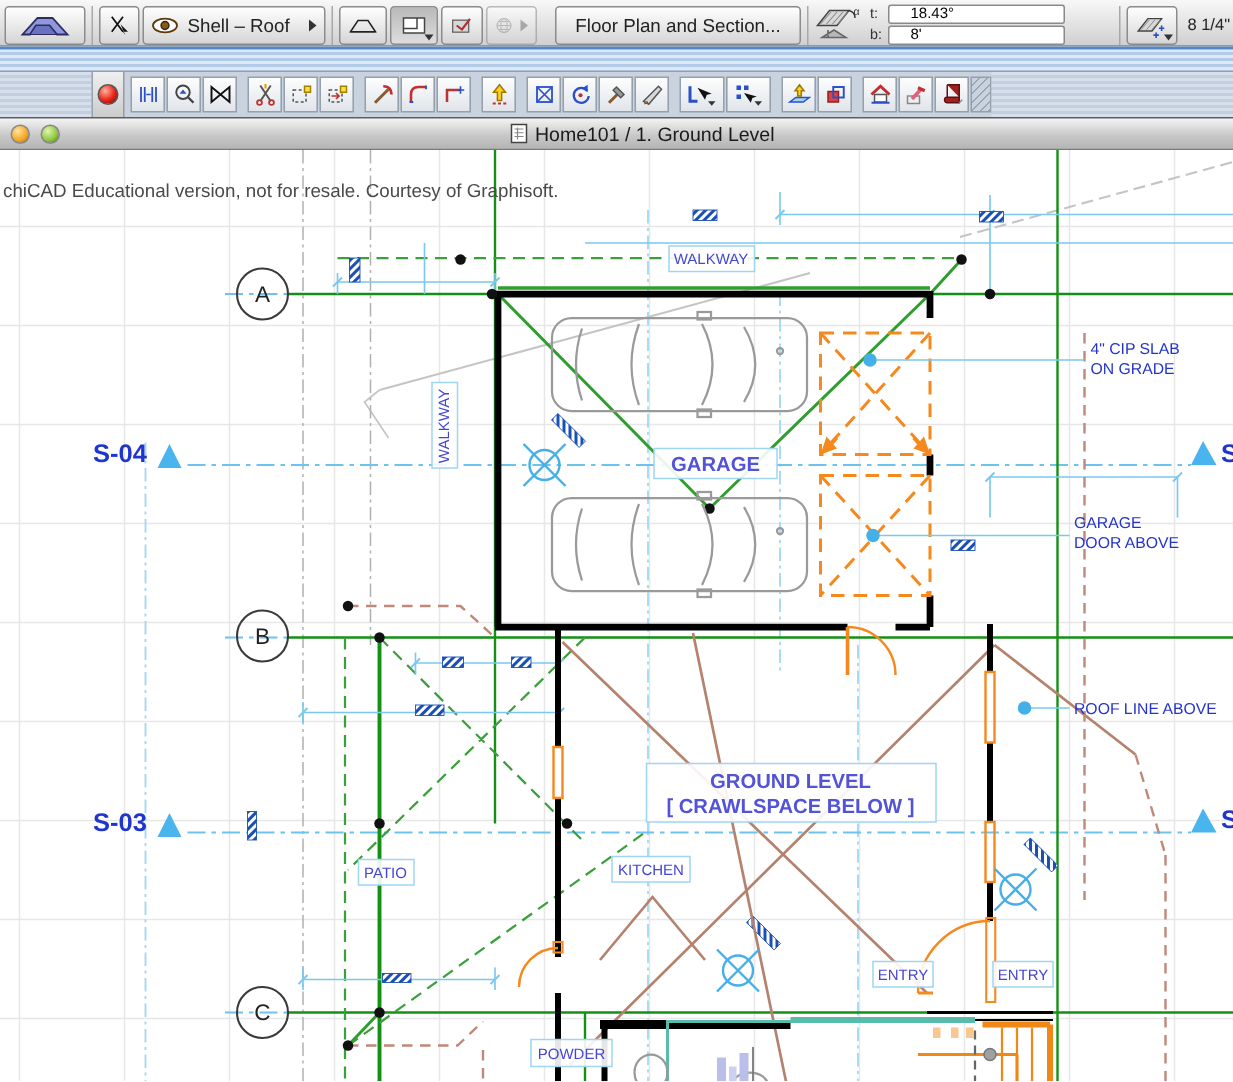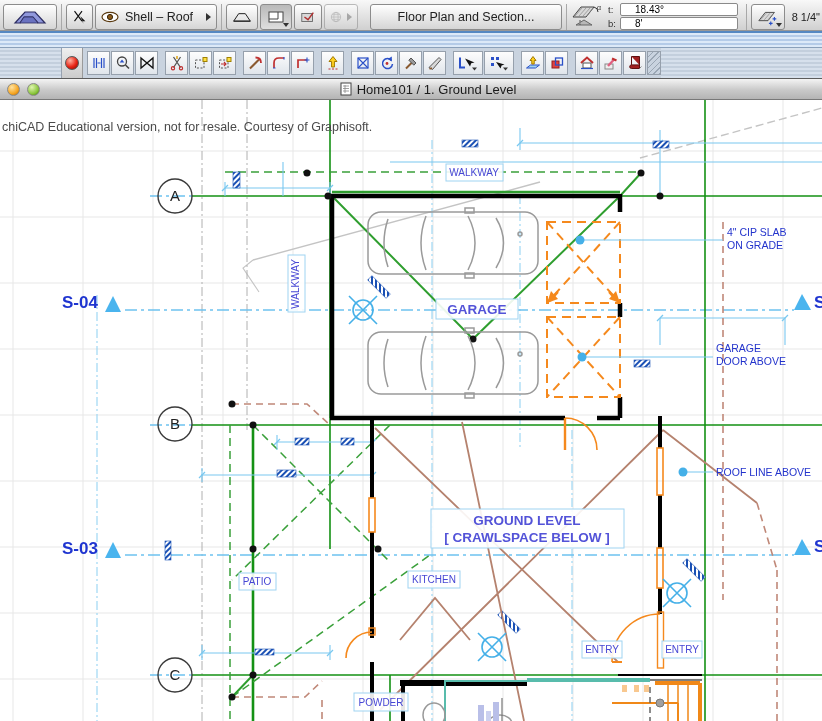--- a/index.html
+++ b/index.html
@@ -111,21 +111,21 @@
     </div>
     <div class="tbtn disabled" style="width:34px">
       <svg width="18" height="18" viewBox="0 0 18 18">
         <circle cx="9" cy="9" r="7" fill="#e4e4e4" stroke="#888"></circle>
         <ellipse cx="9" cy="9" rx="3.2" ry="7" fill="none" stroke="#999"></ellipse>
         <path d="M2 9h14M3.5 5h11M3.5 13h11" stroke="#999" fill="none"></path>
       </svg>
       <span class="caret-r" style="border-left-color:#777"></span>
     </div>
     <div style="width:10px"></div>
-    <button class="tbtn" style="width:192px">
+    <button class="tbtn" style="width:164px">
       <span class="tlabel">Floor Plan and Section...</span>
     </button>
     <div class="tsep"></div>
     <div style="display:flex;align-items:center">
       <svg width="34" height="26" viewBox="0 0 34 26">
         <polygon points="3,14 11,4 24,4 16,14" fill="#d8d8d8" stroke="#444"></polygon>
         <path d="M5 13l7-8M9 13l7-8M13 13l7-8M17 13l6-8" stroke="#888" stroke-width=".7"></path>
         <polygon points="6,22 14,17 22,22" fill="#b8b8b8" stroke="#666"></polygon>
         <path d="M24 4q4 1 4 5" fill="none" stroke="#333"></path>
         <text x="27" y="7" font-size="7" fill="#333">α</text>

